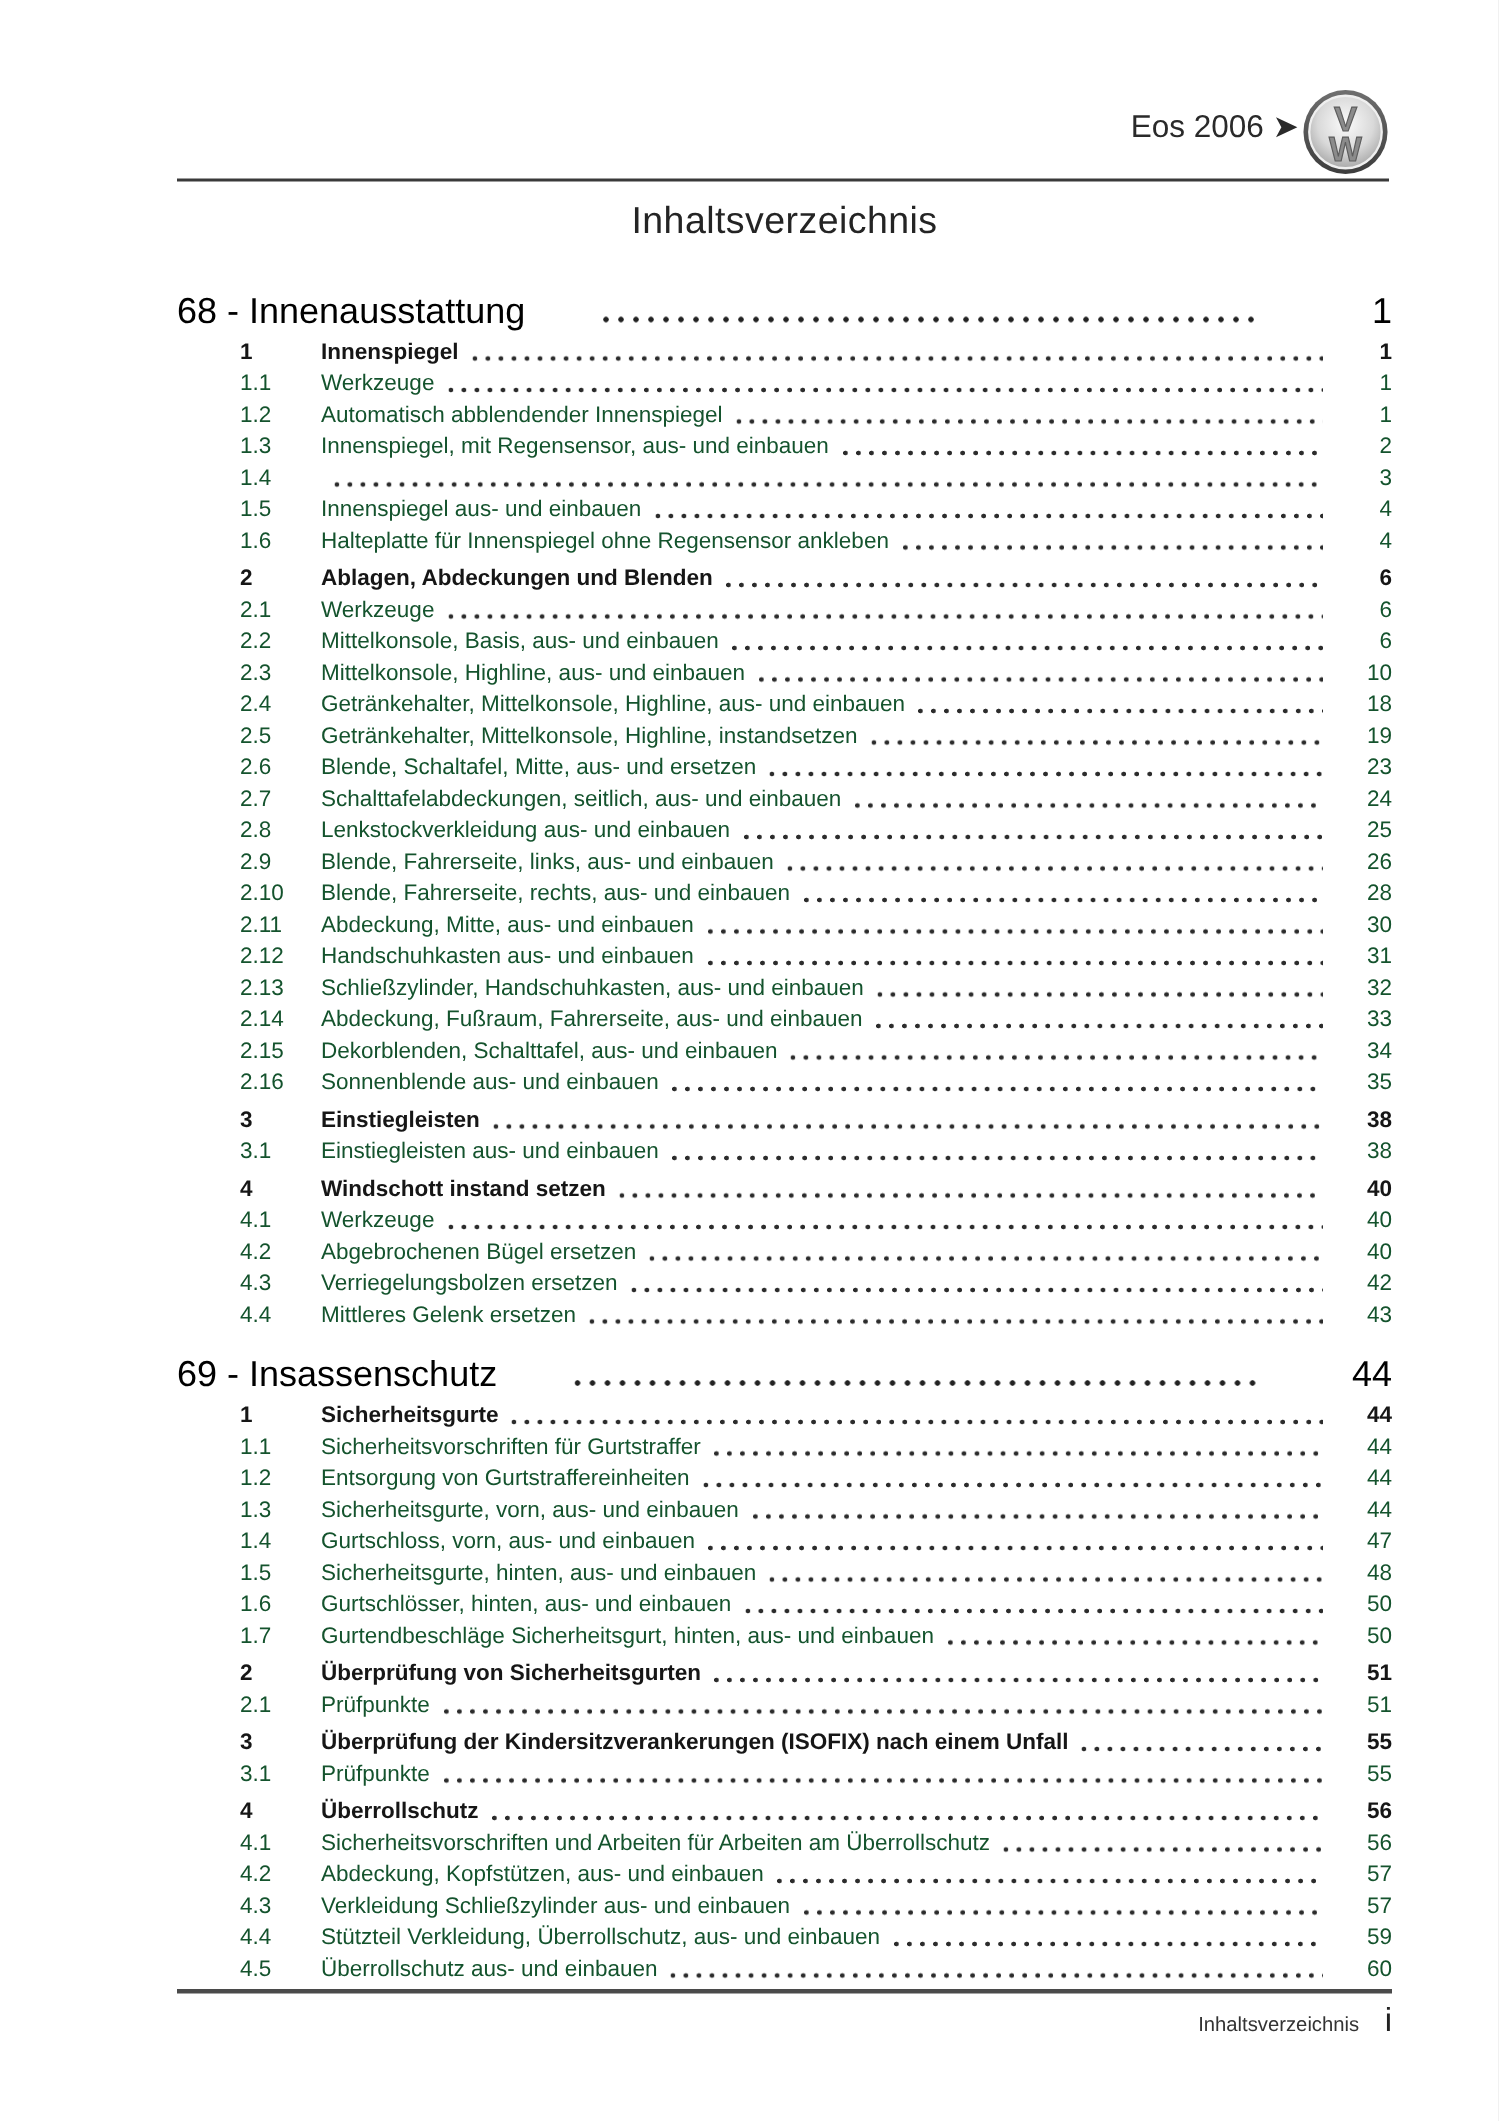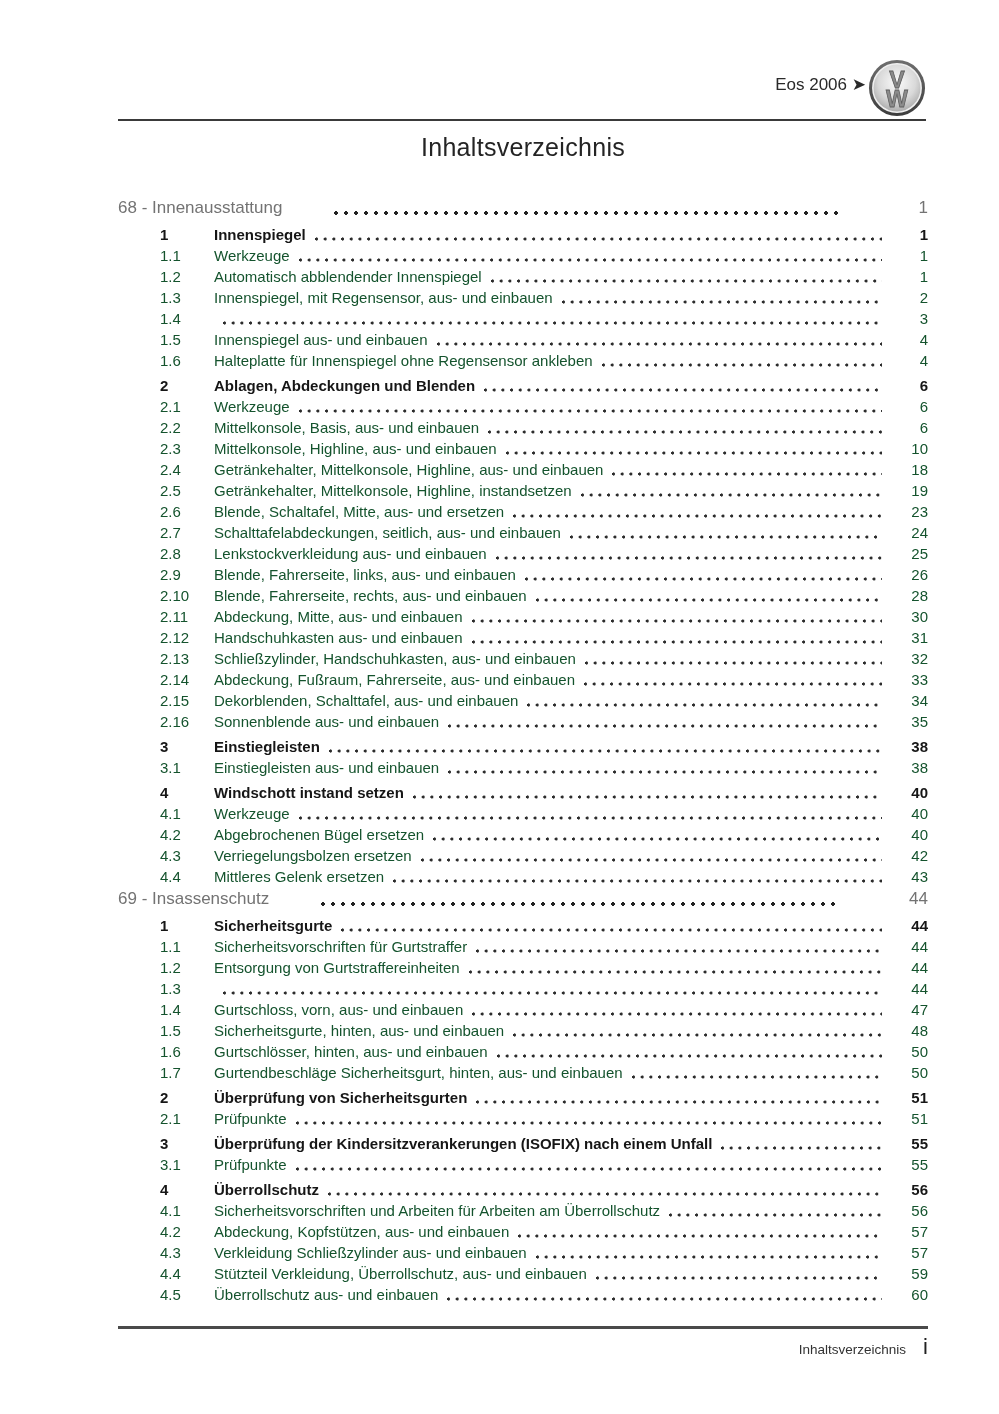--- a/index.html
+++ b/index.html
@@ -10,21 +10,21 @@
     font-family:"Liberation Sans", sans-serif;
     color:#1d1d1d;
     margin:0 auto;
     overflow:hidden;
   }
 
   
   .header-text {
     position:absolute; top:74px; right:133px;
     text-align:center;
-    font-size:17px; line-height:21px;
+    font-size:21px; line-height:21px;
     color:#2a2a2a;
     white-space:nowrap;
   }
   .header-rule {
     position:absolute; top:119px; left:118px;
     width:808px; height:2px; background:#3a3a3a;
   }
   .vw-logo {
     position:absolute; top:59px; left:868px;
     width:58px; height:58px;
@@ -39,23 +39,23 @@
     margin:0;
   }
 
   
   .toc {
     position:absolute; top:196px; left:118px;
     width:810px;
   }
   .row { display:flex; align-items:baseline; }
   .chapter-row {
-    font-size:17px; line-height:24px; color:#737373;gap:43px;
-  }
-  .chapter + .chapter .chapter-row { margin-top:0; }
+    font-size:24px; line-height:24px; color:#000000;gap:43px;
+  }
+  .chapter + .chapter .chapter-row { margin-top:18px; }
   .entry-row {
     font-size:15px; line-height:21px; color:#14532d;
   }
   .entry-row.bold { font-weight:700; margin-top:4px; color:#161616; }
   .ch-label { flex:none; white-space:nowrap; }
   .num { flex:none; width:54px; margin-left:42px; white-space:nowrap; }
   .etitle { flex:none; white-space:nowrap; }
   .page-num { flex:none; width:38px; text-align:right; white-space:nowrap; }
   .leader {
     flex:1 1 auto;
@@ -368,20 +368,21 @@
 
   <div class="row entry-row">
     <span class="num">1.2</span>
     <span class="etitle">Entsorgung von Gurtstraffereinheiten</span>
     <span class="leader"></span>
     <span class="page-num">44</span>
   </div>
 
   <div class="row entry-row">
     <span class="num">1.3</span>
+    <span class="etitle">Sicherheitsgurte, vorn, aus- und einbauen</span>
     <span class="leader"></span>
     <span class="page-num">44</span>
   </div>
 
   <div class="row entry-row">
     <span class="num">1.4</span>
     <span class="etitle">Gurtschloss, vorn, aus- und einbauen</span>
     <span class="leader"></span>
     <span class="page-num">47</span>
   </div>

